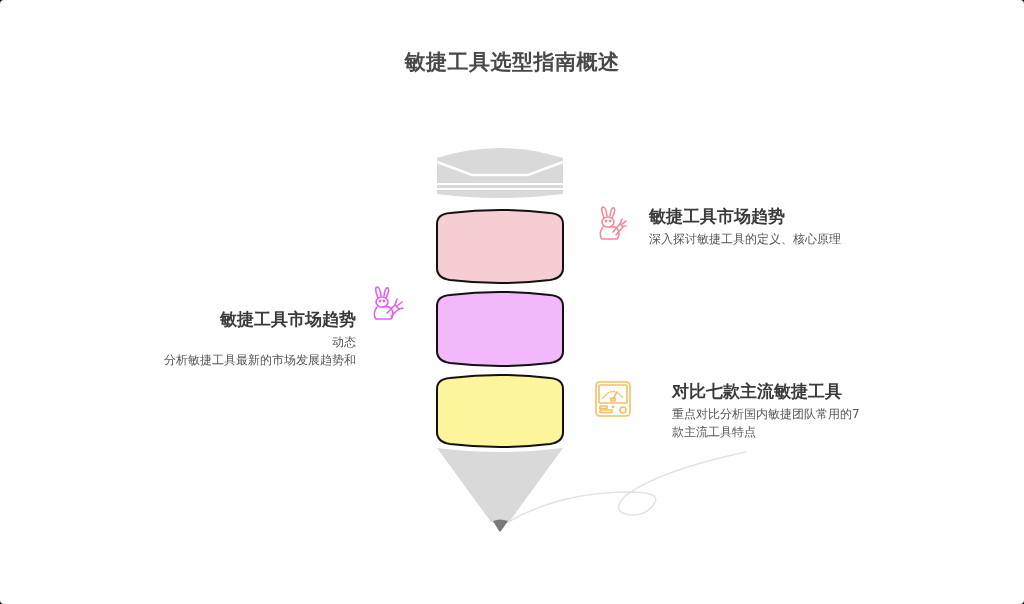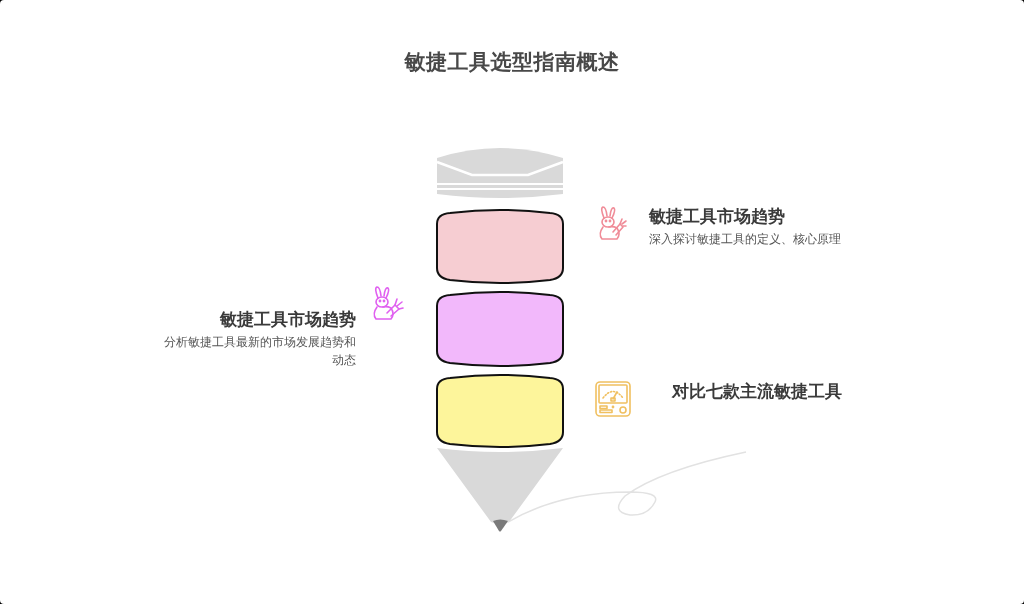--- a/index.html
+++ b/index.html
@@ -66,22 +66,22 @@
   <div class="item right" style="left:649px; top:205px; width:260px;">
     <div class="head">敏捷工具市场趋势</div>
     <div class="desc">
       <div>深入探讨敏捷工具的定义、核心原理</div>
     </div>
   </div>
 
   <div class="item left" style="left:100px; top:288px; width:256px;">
     <div class="head">敏捷工具市场趋势</div>
     <div class="desc">
+      <div>动态</div>
       <div>分析敏捷工具最新的市场发展趋势和</div>
-      <div>动态</div>
     </div>
   </div>
   <div class="icon" style="left:367px; top:284px;">
     <svg width="40" height="40" viewBox="0 0 40 40" fill="none" stroke="#e060f0" stroke-width="1.6" stroke-linecap="round" stroke-linejoin="round">
       <path d="M11,14 Q7,4 10,3 Q13,3 14,12"></path>
       <path d="M17,12 Q18,3 21,4 Q23,6 19,14"></path>
       <ellipse cx="15" cy="18" rx="6" ry="5"></ellipse>
       <circle cx="13" cy="17" r="0.6" fill="#e060f0"></circle>
       <circle cx="17" cy="17" r="0.6" fill="#e060f0"></circle>
       <path d="M10,23 Q5,30 9,35 L24,35 Q28,30 24,24 Q20,22 16,23"></path>
@@ -98,15 +98,19 @@
       <path d="M20,20 L24,13"></path>
       <rect x="18" y="19" width="4" height="3"></rect>
       <rect x="7" y="27" width="7" height="2.5"></rect>
       <rect x="7" y="31" width="12" height="2.5"></rect>
       <circle cx="20" cy="28" r="0.6" fill="#f0c060"></circle>
       <circle cx="30" cy="31" r="3"></circle>
     </svg>
   </div>
   <div class="item right" style="left:672px; top:380px; width:260px;">
     <div class="head">对比七款主流敏捷工具</div>
+    <div class="desc">
+      <div>重点对比分析国内敏捷团队常用的7</div>
+      <div>款主流工具特点</div>
+    </div>
   </div>
 
 </div>
 
 </body></html>

